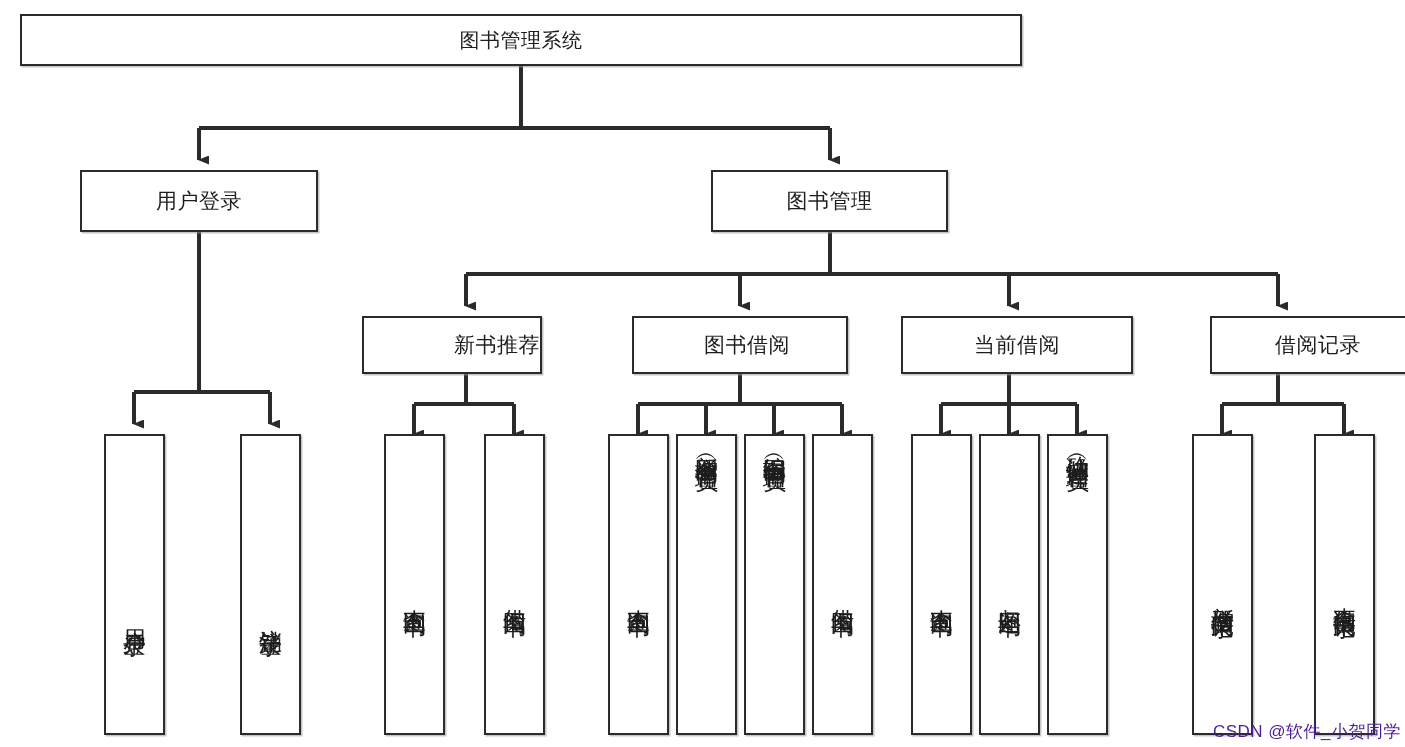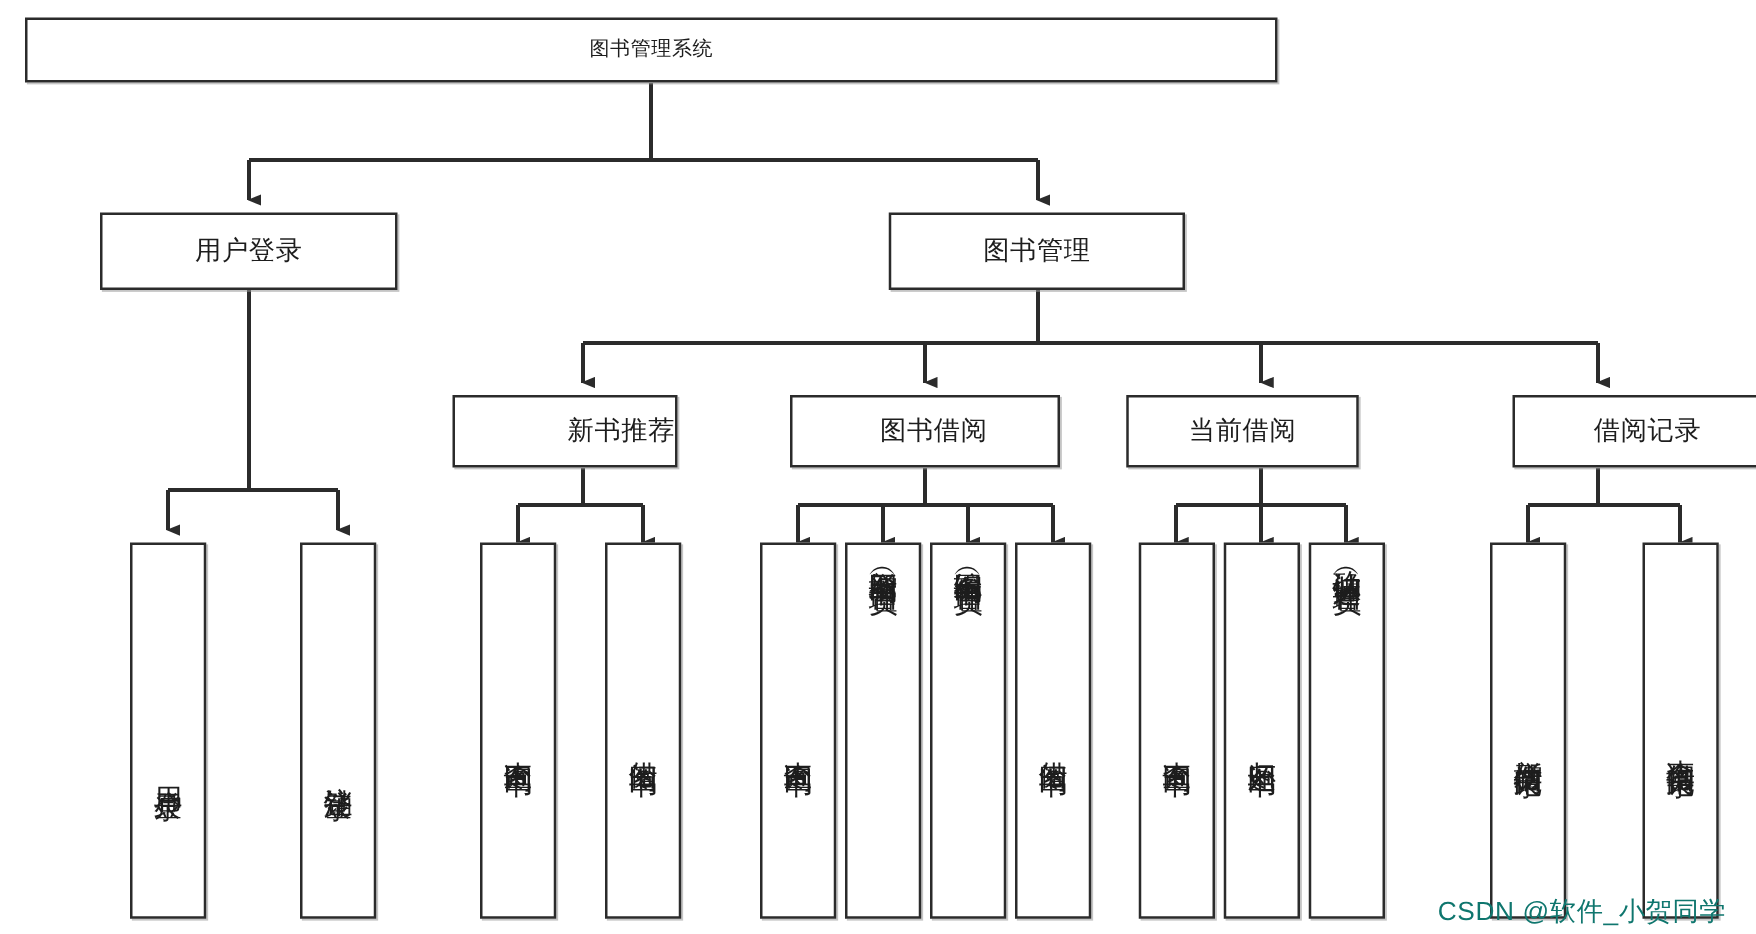--- a/index.html
+++ b/index.html
@@ -40,21 +40,21 @@
     color: #1d1d1d;
     line-height: 1.02;
     white-space: pre;
     text-align: center;
   }
   .node-box.horizontal .node-label {
     font-size: 21px;
     letter-spacing: 0.5px;
   }
   .node-box.horizontal.root .node-label {
-    font-size: 16px;
+    font-size: 20px;
   }
   .node-box.vertical {
     align-items: flex-start;
     justify-content: center;
     padding-top: 2px;
   }
   .node-box.vertical .node-label {
     writing-mode: vertical-rl;
     text-orientation: upright;
     font-size: 23px;
@@ -68,24 +68,24 @@
     margin-top: 58px;
   }
   .node-box.vertical.align-mid {
     align-items: center;
   }
   .node-box.vertical.align-mid .node-label {
     margin-top: 18px;
   }
   #watermark {
     position: absolute;
-    right: 24px;
+    right: 4px;
     bottom: 4px;
-    font-size: 21px;
-    color: #0f766e;
+    font-size: 17px;
+    color: #4c1d95;
     letter-spacing: 0.5px;
     white-space: nowrap;
     pointer-events: none;
     font-family: "Liberation Sans", "DejaVu Sans", sans-serif;
   }
 </style>
 </head>
 <body>
 
 <div id="diagram-canvas">
@@ -151,21 +151,21 @@
   <div class="node-box horizontal" style="left:711px; top:170px; width:237px; height:62px;">
     <span class="node-label">图书管理</span>
   </div>
 
   <div class="node-box horizontal" style="left:362px; top:316px; width:180px; height:58px;justify-content:flex-end;">
     <span class="node-label">新书推荐</span>
   </div>
   <div class="node-box horizontal" style="left:632px; top:316px; width:216px; height:58px;padding-left:14px;">
     <span class="node-label">图书借阅</span>
   </div>
-  <div class="node-box horizontal" style="left:901px; top:316px; width:186px; height:58px;">
+  <div class="node-box horizontal" style="left:901px; top:316px; width:232px; height:58px;">
     <span class="node-label">当前借阅</span>
   </div>
   <div class="node-box horizontal" style="left:1170px; top:316px; width:216px; height:58px;margin-left:40px;">
     <span class="node-label">借阅记录</span>
   </div>
 
   <div class="node-box vertical align-bottom" style="left:104px; top:434px; width:61px; height:301px;">
     <span class="node-label">用户登录</span>
   </div>
   <div class="node-box vertical align-bottom" style="left:240px; top:434px; width:61px; height:301px;">

